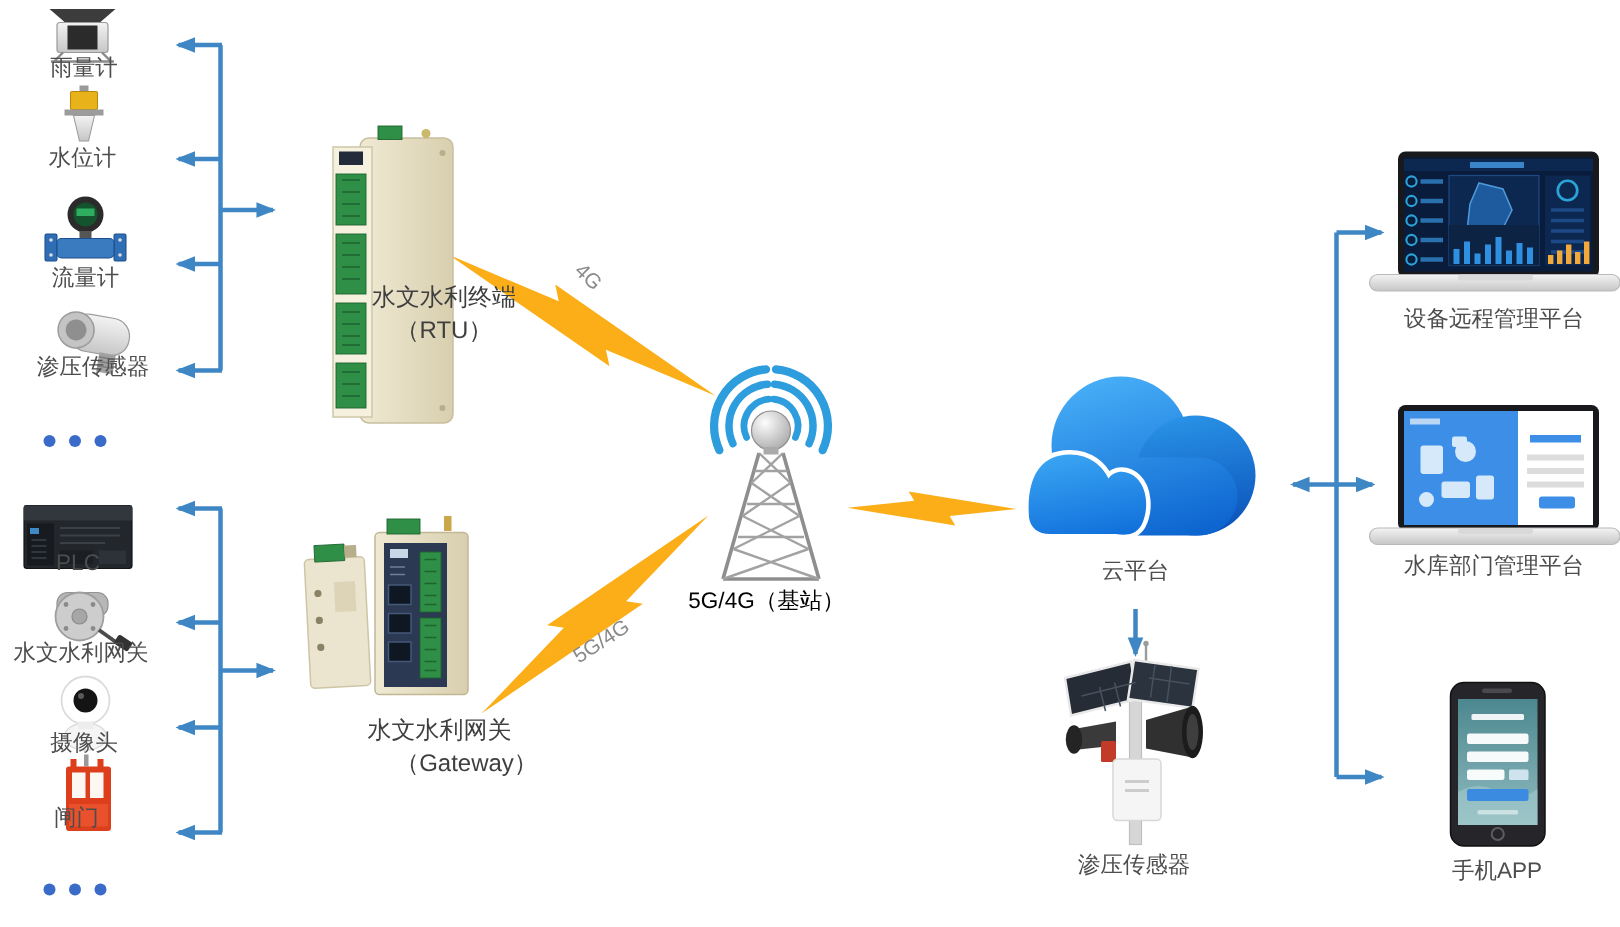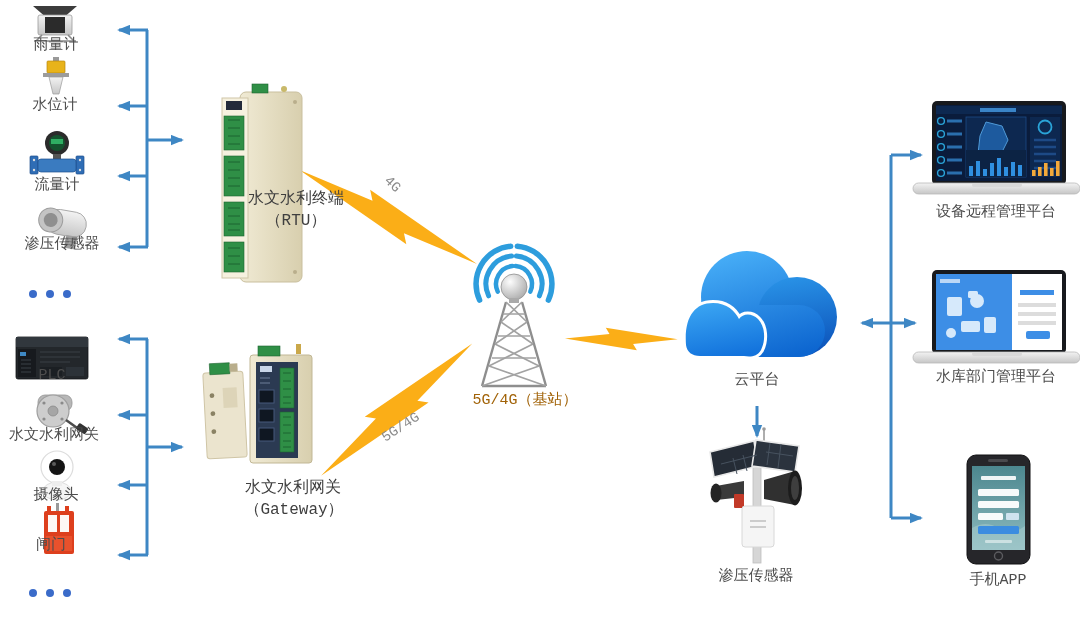--- a/index.html
+++ b/index.html
@@ -1,22 +1,22 @@
 <!DOCTYPE html>
 <html><head>
 <meta charset="utf-8">
 <style>
   html,body{margin:0;padding:0;background:#ffffff;}
   .stage{position:relative;width:1080px;height:618px;background:#ffffff;overflow:hidden;
-         font-family:Liberation Mono, monospace;}
+         font-family:Liberation Sans, sans-serif;}
   .scene{position:absolute;left:0;top:0;}
   .lbl{position:absolute;transform:translateX(-50%);white-space:nowrap;
        font-size:15px;color:#4d4d4d;text-align:center;line-height:1.25;}
   .lbl-lg{font-size:16px;color:#3f3f3f;margin-left:42px;}
-  .lbl-gray{color:#a16207;margin-left:14px;}
+  .lbl-gray{color:#000000;}
   .lbl-rot{font-size:14px;color:#8a8a8a;}
   .rot-4g{transform:translateX(-50%) rotate(44deg);}
   .rot-5g{transform:translateX(-50%) rotate(-33deg);}
 </style>
 </head>
 <body>
 
 <div class="stage">
 
 <svg class="scene" width="1080" height="618" viewBox="0 0 1080 618">
@@ -363,21 +363,21 @@
 
 <div class="lbl" style="left:52px;top:367px">PLC</div>
 <div class="lbl" style="left:54px;top:427px">水文水利网关</div>
 <div class="lbl" style="left:56px;top:487px">摄像头</div>
 <div class="lbl" style="left:51px;top:537px">闸门</div>
 
 <div class="lbl lbl-lg" style="left:254px;top:189px">水文水利终端</div>
 <div class="lbl lbl-lg" style="left:254px;top:211px">（RTU）</div>
 
 <div class="lbl lbl-lg" style="left:251px;top:478px">水文水利网关</div>
-<div class="lbl lbl-lg" style="left:252px;top:500px">（Gateway）</div>
+<div class="lbl lbl-lg" style="left:269px;top:500px">（Gateway）</div>
 
 <div class="lbl lbl-gray" style="left:511px;top:392px">5G/4G（基站）</div>
 
 <div class="lbl lbl-rot rot-4g" style="left:392px;top:176px">4G</div>
 <div class="lbl lbl-rot rot-5g" style="left:401px;top:419px">5G/4G</div>
 
 <div class="lbl" style="left:757px;top:372px">云平台</div>
 <div class="lbl" style="left:756px;top:568px">渗压传感器</div>
 
 <div class="lbl" style="left:996px;top:204px">设备远程管理平台</div>

